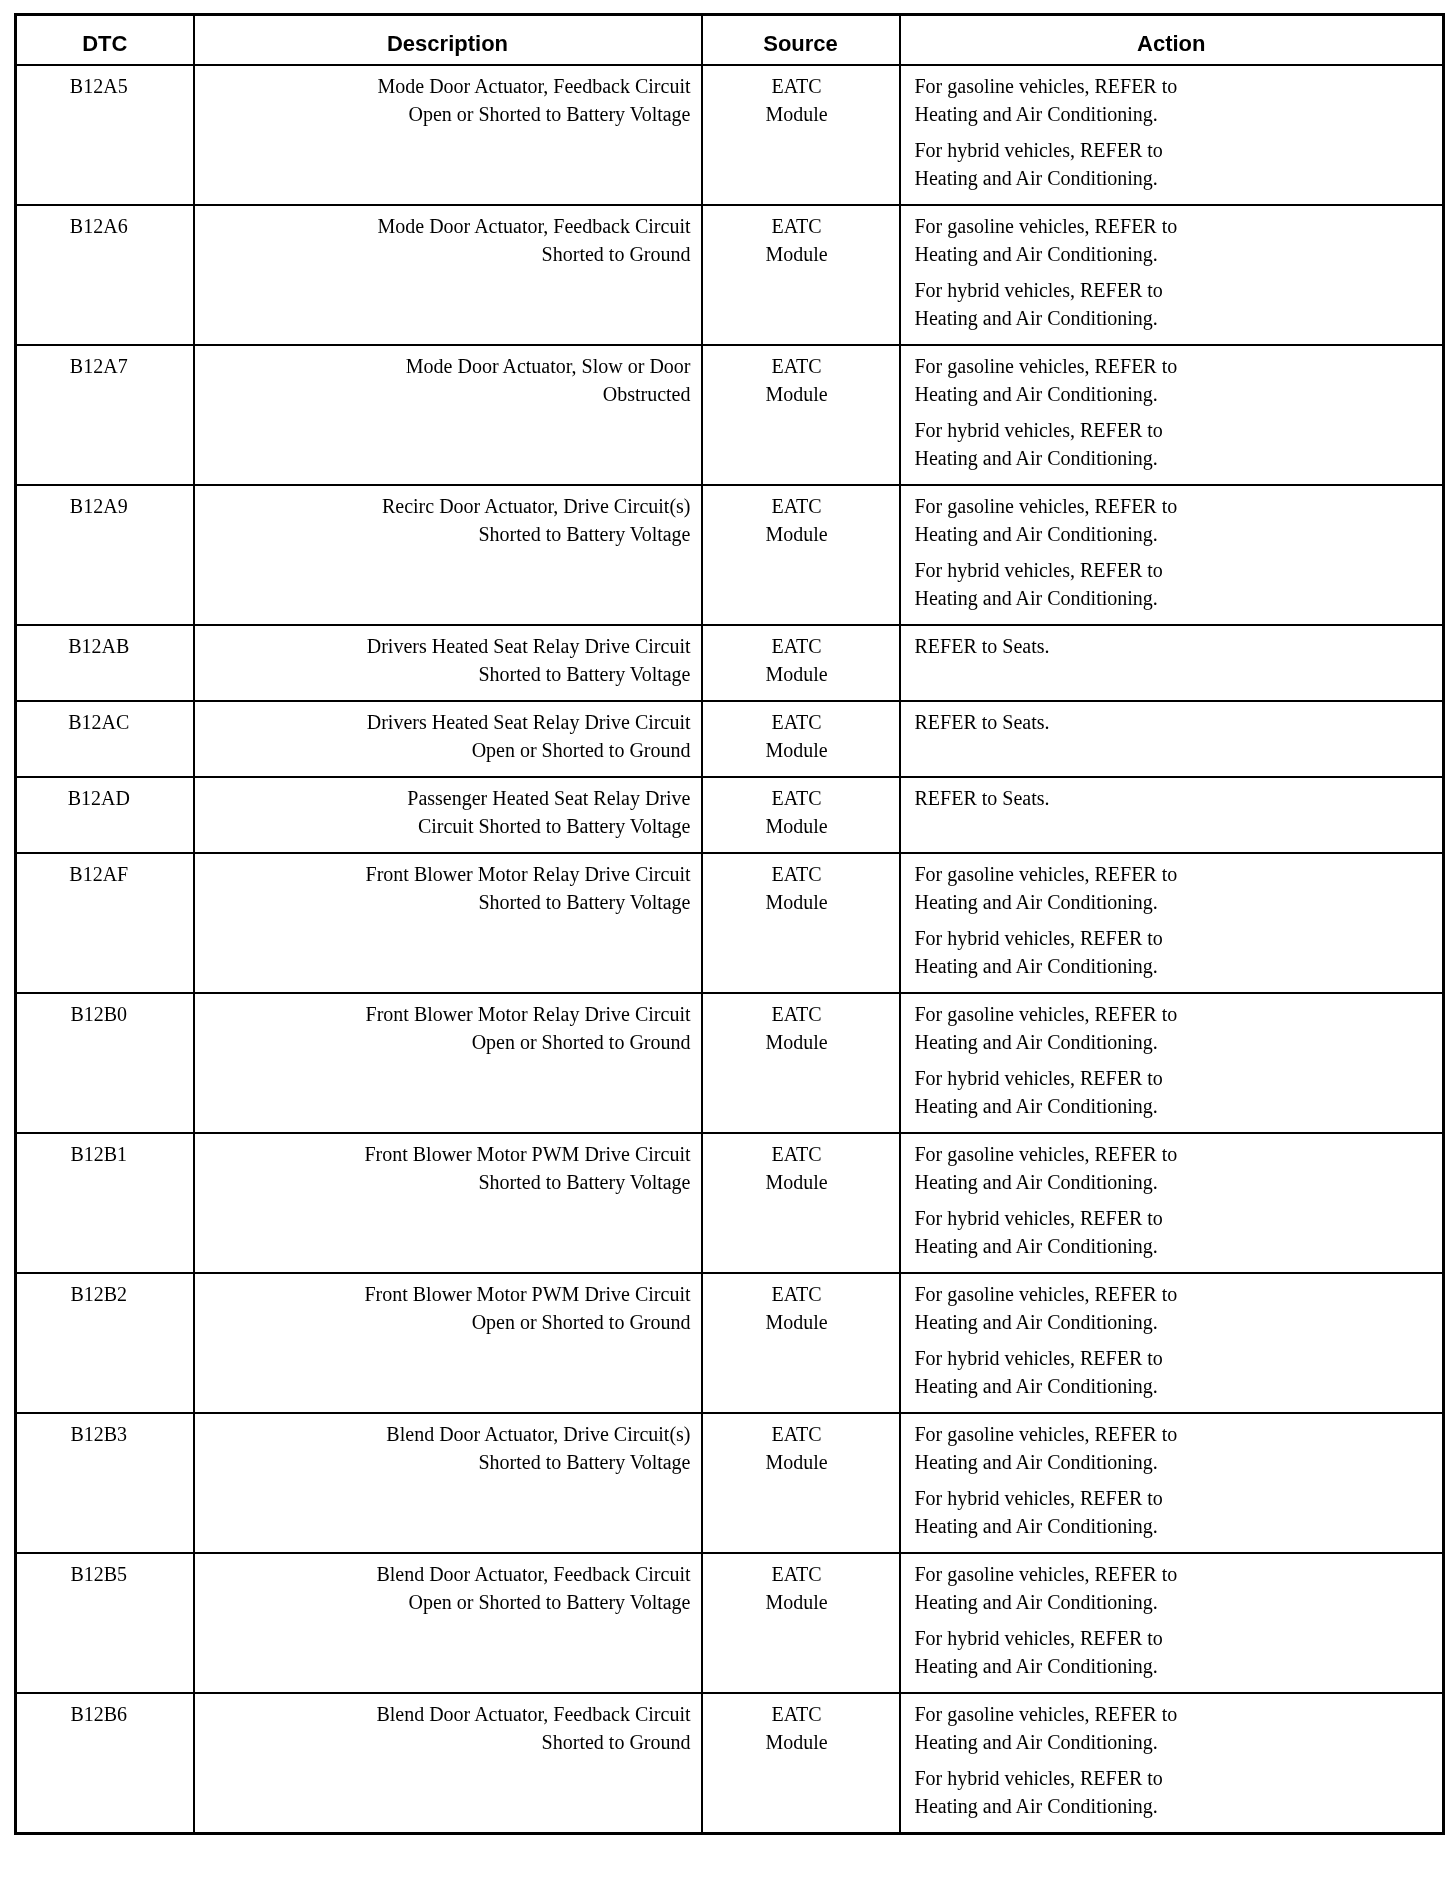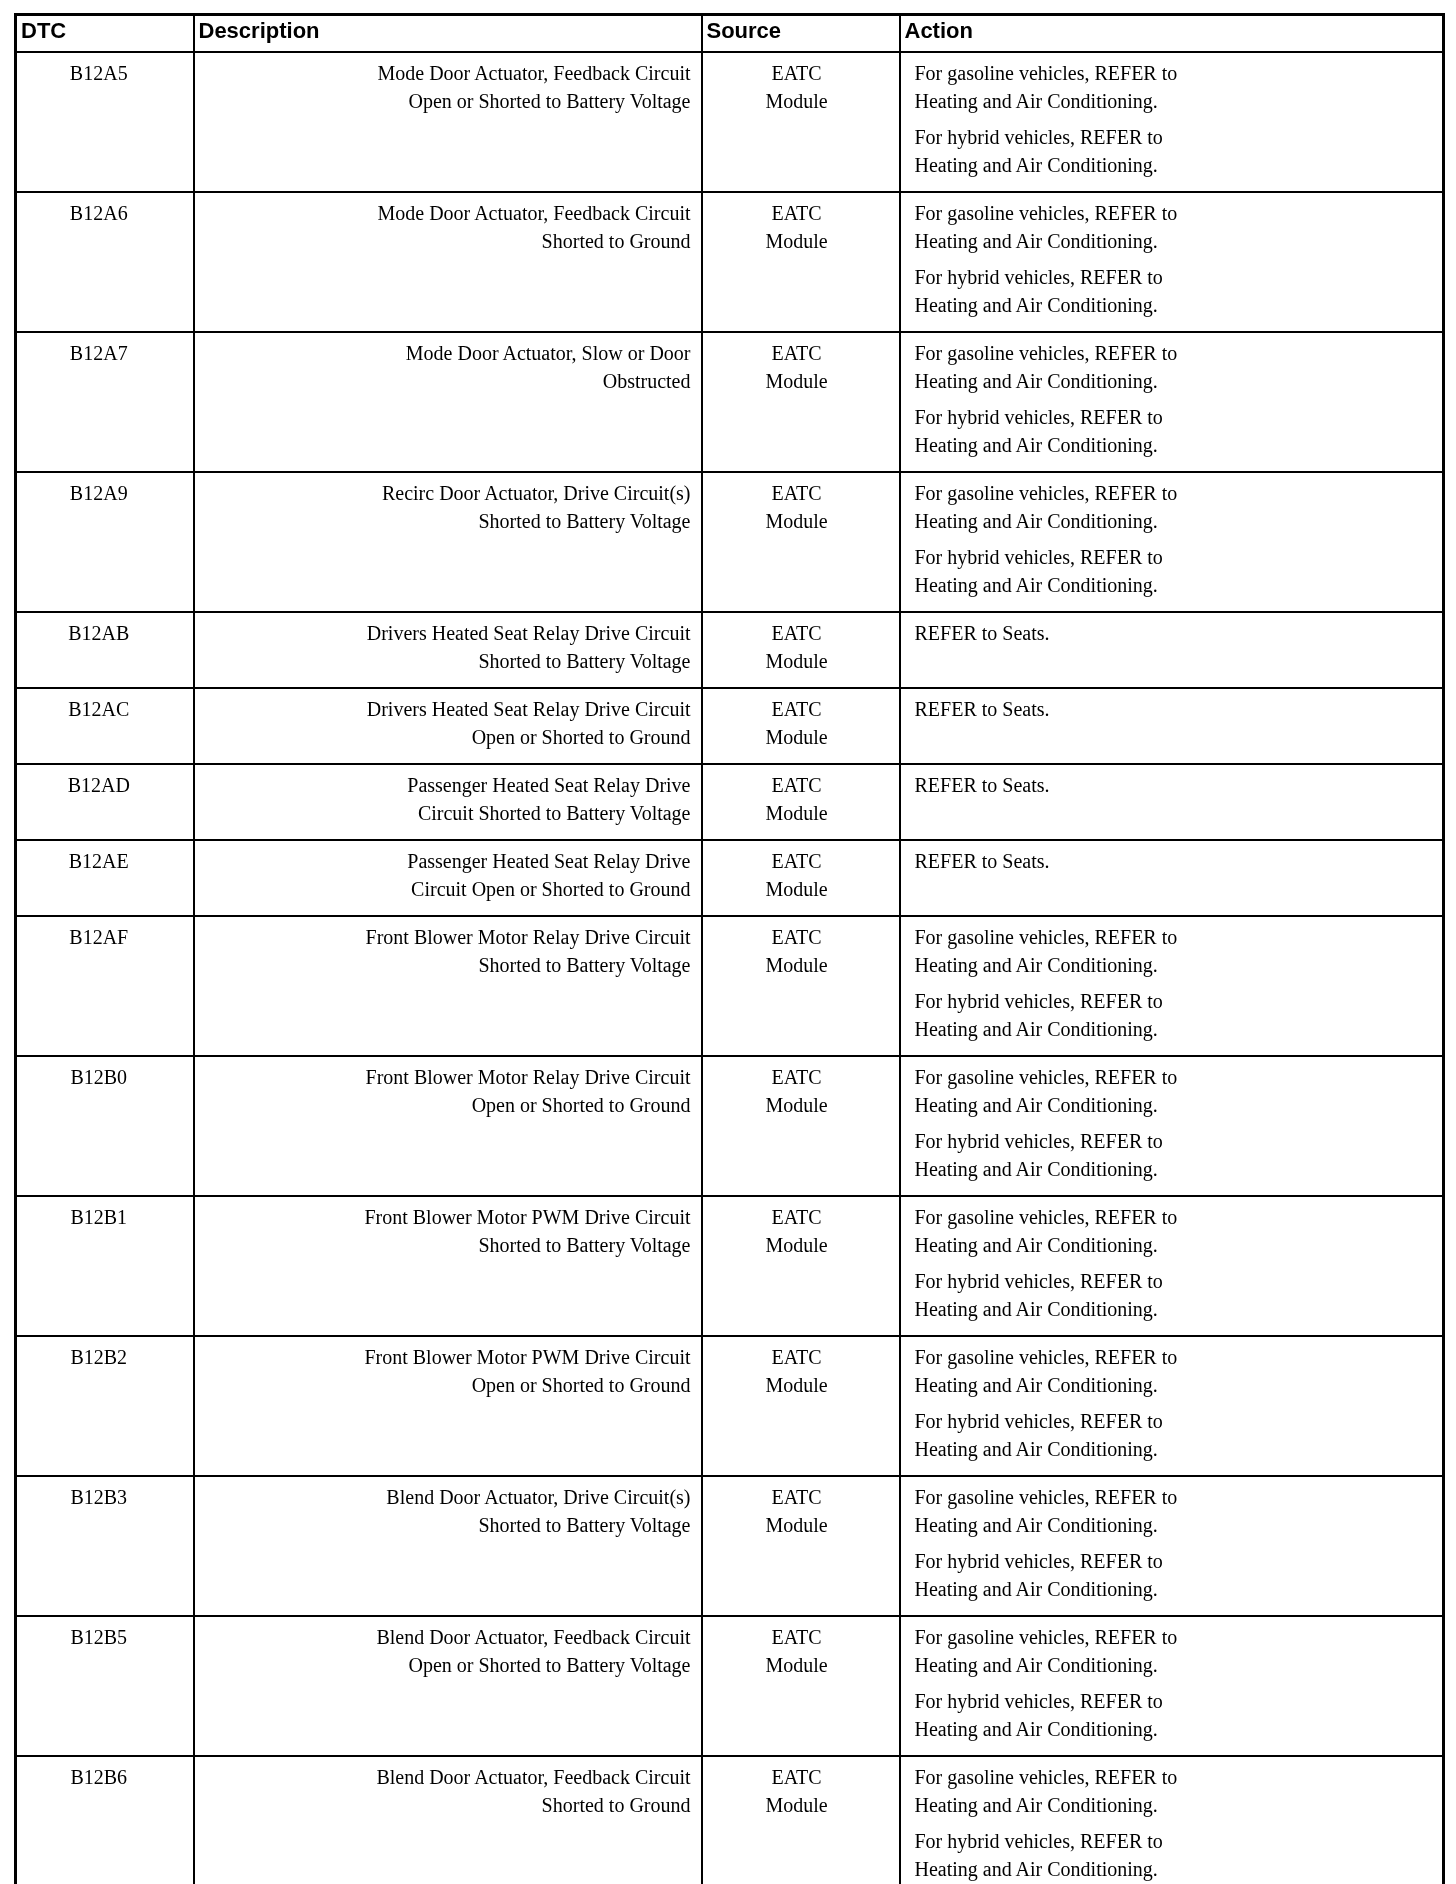--- a/index.html
+++ b/index.html
@@ -23,23 +23,23 @@
   }
   col.col-dtc    { width: 178px; }
   col.col-desc   { width: 508px; }
   col.col-source { width: 198px; }
   col.col-action { width: 544px; }
 
   th {
     font-family: "Liberation Sans", sans-serif;
     font-weight: bold;
     font-size: 22px;
-    text-align: left;
+    text-align: center;
     vertical-align: middle;
-    padding: 2px 4px 7px 4px;
+    padding: 15px 4px 7px 4px;
     border: 2px solid #000000;
     background: #ffffff;
   }
   td {
     border: 2px solid #000000;
     vertical-align: top;
     font-size: 20px;
     line-height: 1.4;
     padding: 6px 10px 12px 12px;
     white-space: pre-line;
@@ -148,28 +148,20 @@
         </tr>
         <tr>
           <td class="dtc">B12AD</td>
           <td class="desc">Passenger Heated Seat Relay Drive
 Circuit Shorted to Battery Voltage</td>
           <td class="source">EATC
 Module</td>
           <td class="action"><div class="action-para">REFER to Seats.</div></td>
         </tr>
         <tr>
-          <td class="dtc">B12AE</td>
-          <td class="desc">Passenger Heated Seat Relay Drive
-Circuit Open or Shorted to Ground</td>
-          <td class="source">EATC
-Module</td>
-          <td class="action"><div class="action-para">REFER to Seats.</div></td>
-        </tr>
-        <tr>
           <td class="dtc">B12AF</td>
           <td class="desc">Front Blower Motor Relay Drive Circuit
 Shorted to Battery Voltage</td>
           <td class="source">EATC
 Module</td>
           <td class="action"><div class="action-para">For gasoline vehicles, REFER to
 Heating and Air Conditioning.</div><div class="action-para">For hybrid vehicles, REFER to
 Heating and Air Conditioning.</div></td>
         </tr>
         <tr>

